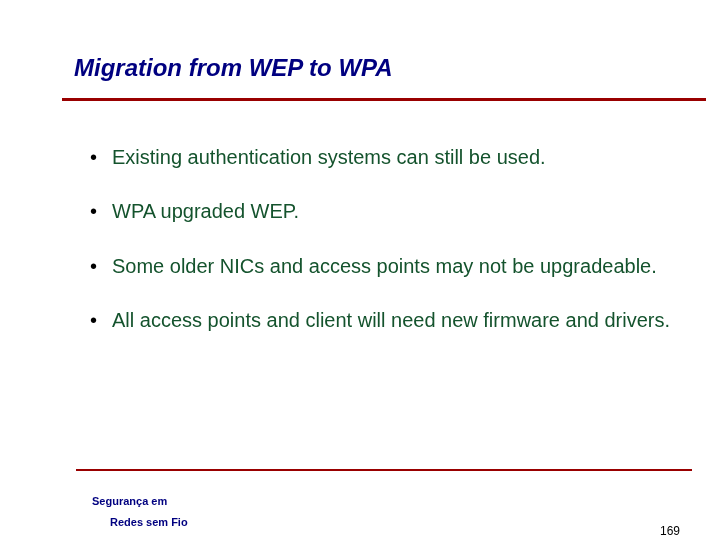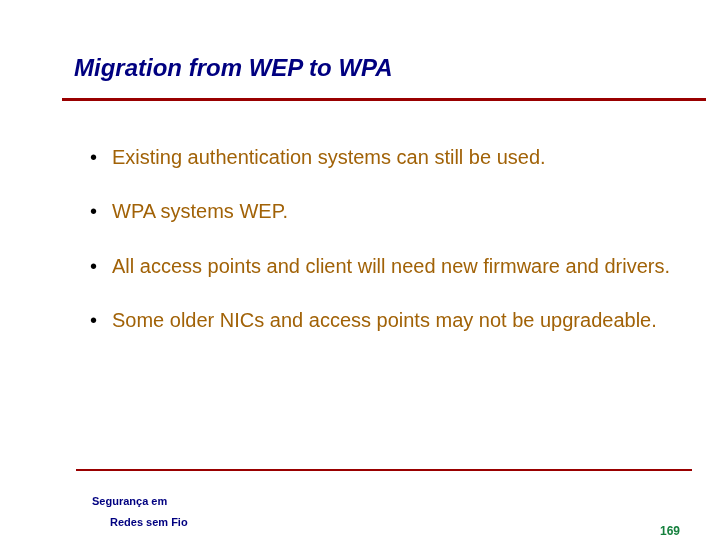--- a/index.html
+++ b/index.html
@@ -31,21 +31,21 @@
     margin: 0 2px;
   }
   .content {
     padding: 28px 8px 0 4px;
   }
   ul.bullets {
     list-style: none;
   }
   ul.bullets li {
     position: relative;
-    color: #a16207;
+    color: #14532d;
     font-size: 20px;
     line-height: 1.22;
     padding-left: 24px;
     margin-bottom: 30px;
   }
   ul.bullets li::before {
     content: "•";
     position: absolute;
     left: 2px;
     top: 0;
@@ -72,40 +72,40 @@
     color: #000080;
     font-weight: bold;
     font-size: 11px;
     line-height: 1.25;
   }
   .footer-left .line2 {
     padding-left: 18px;
     text-align: right;
   }
   .footer-right {
-    color: #15803d;
-    font-weight: bold;
+    color: #000000;
+    font-weight: normal;
     font-size: 12px;
     padding-right: 4px;
   }
 </style>
 </head>
 <body>
 
 <div class="slide">
 
   <div class="title">Migration from WEP to WPA</div>
   <div class="title-rule"></div>
 
   <div class="content">
     <ul class="bullets">
       <li>Existing authentication systems can still be used.</li>
-      <li>WPA systems WEP.</li>
+      <li>WPA upgraded WEP.</li>
+      <li>Some older NICs and access points may not be upgradeable.</li>
       <li>All access points and client will need new firmware and drivers.</li>
-      <li>Some older NICs and access points may not be upgradeable.</li>
     </ul>
   </div>
 
   <div class="footer">
     <div class="footer-rule"></div>
     <div class="footer-row">
       <div class="footer-left">
         <div>Segurança em</div>
         <div class="line2">Redes sem Fio</div>
       </div>

